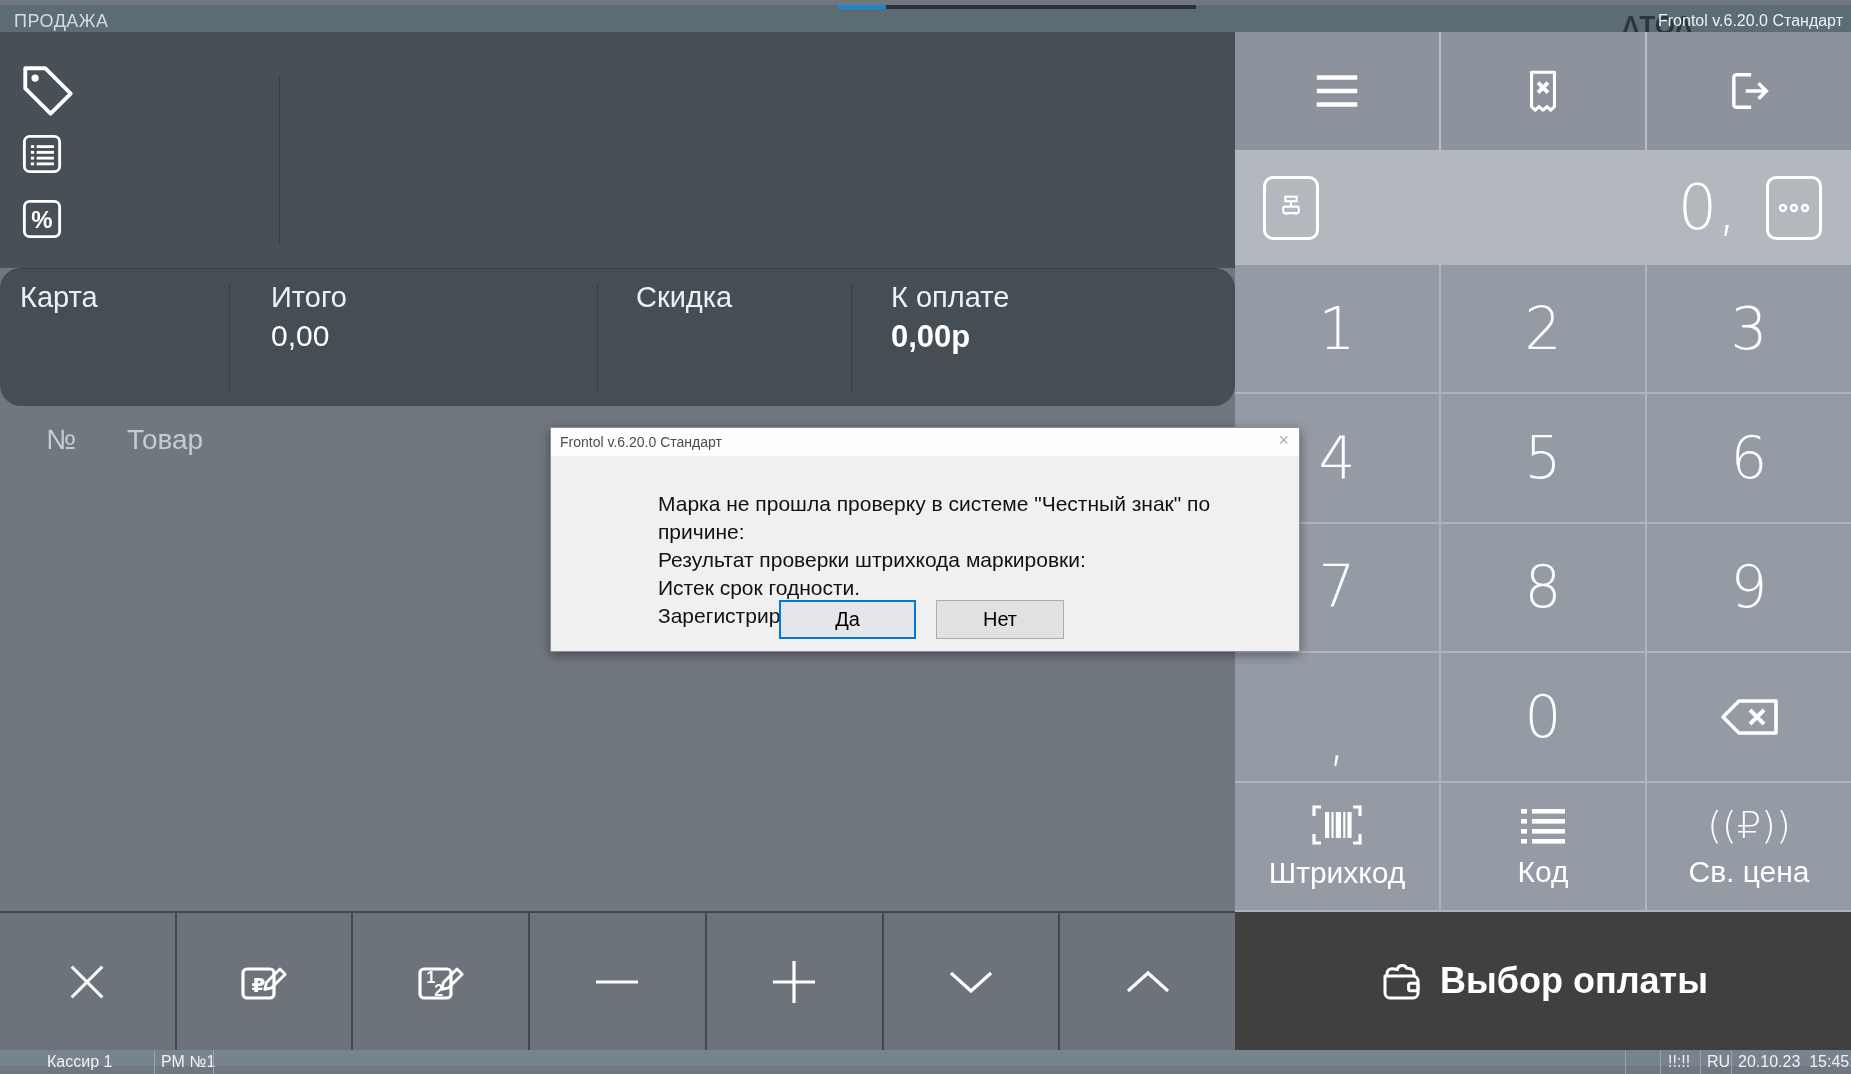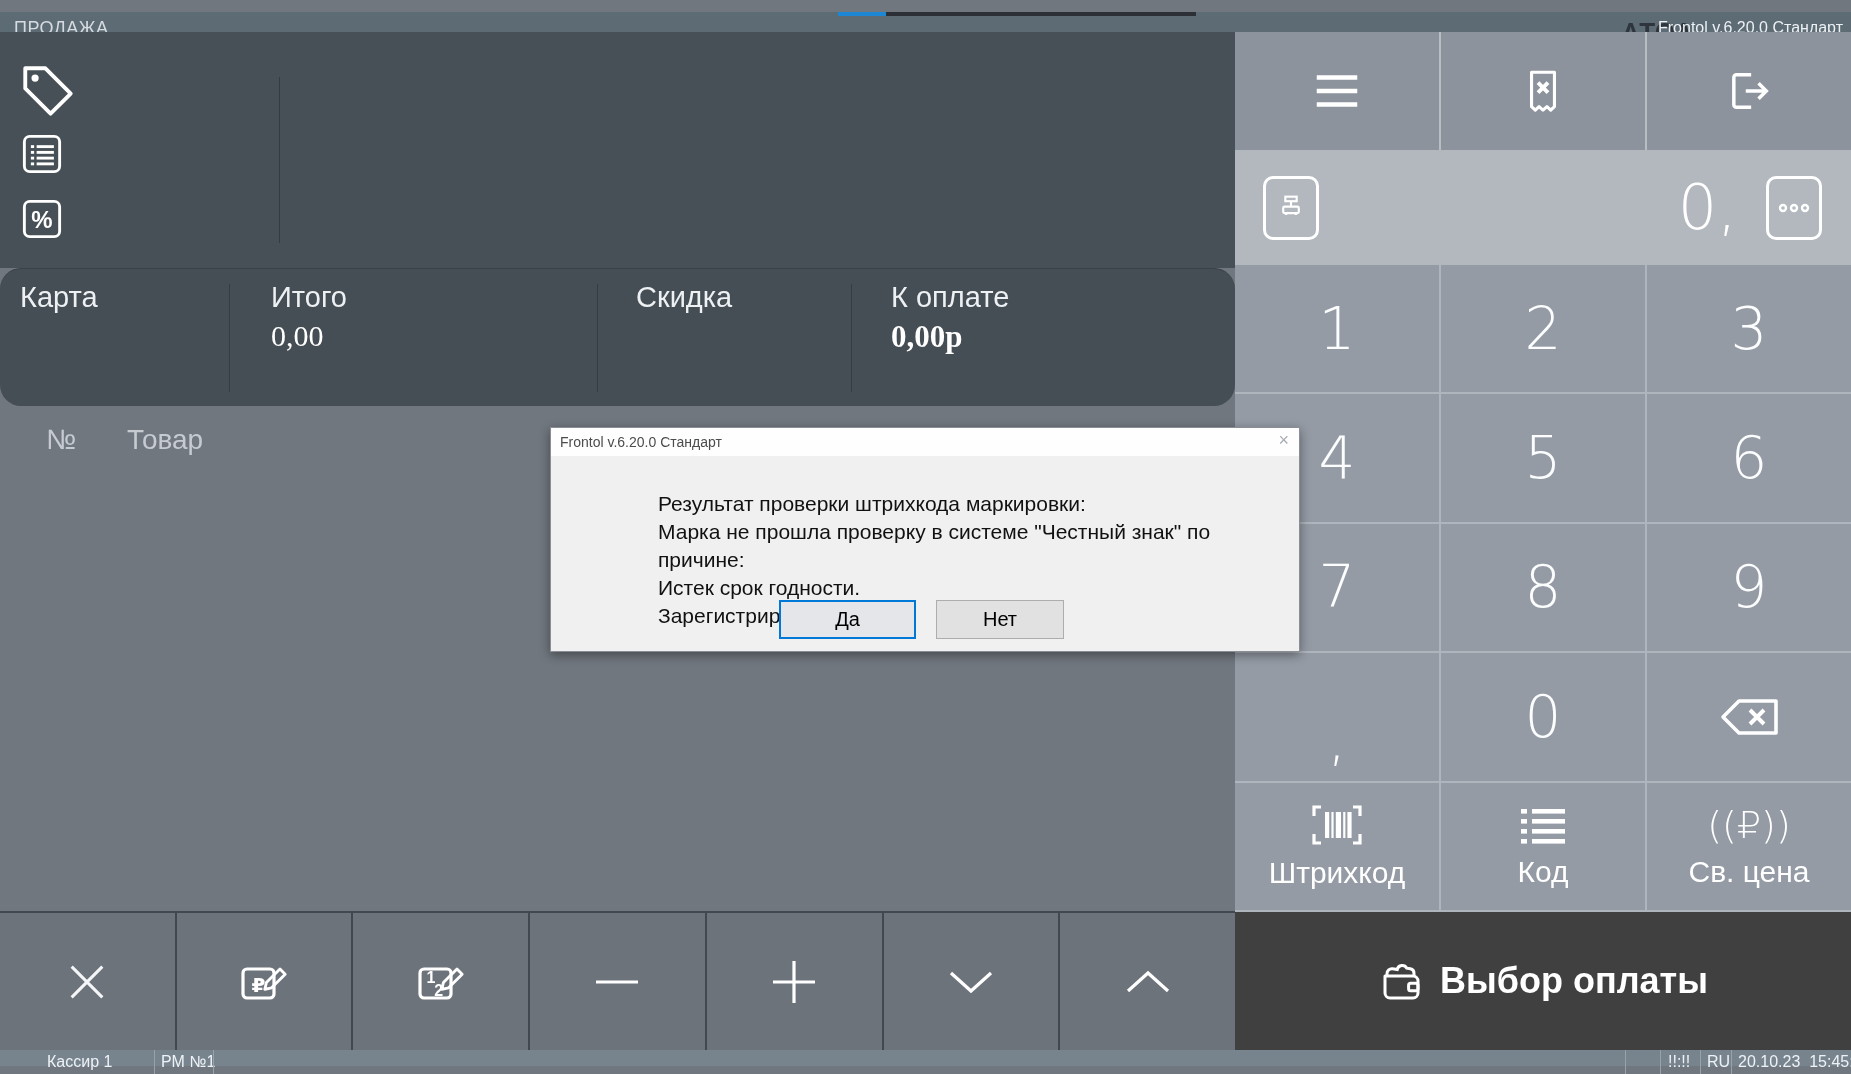--- a/index.html
+++ b/index.html
@@ -1,37 +1,37 @@
 <!DOCTYPE html>
 <html><head>
 <meta charset="utf-8">
 <style>
   html,body{margin:0;padding:0;background:#30343a;}
   .app{position:relative;width:1851px;height:1074px;overflow:hidden;
        font-family:"Liberation Sans",sans-serif;color:#fff;background:#71777f;}
   svg{display:block;}
 
   
-  .titlebar{position:absolute;left:0;top:12px;width:1851px;height:28px;background:#5d6b75;text-align:right;}
+  .titlebar{position:absolute;left:0;top:5px;width:1851px;height:28px;background:#5d6b75;text-align:right;}
   .mode-label{position:absolute;left:14px;top:6px;font-size:18px;letter-spacing:.5px;color:#d6dbdf;}
   .sliver-blue{position:absolute;left:838px;top:0;width:48px;height:4px;}
   .sliver-dark{position:absolute;left:886px;top:0;width:310px;height:4px;background:#2c3036;}
   .brand-logo{position:absolute;left:1622px;top:5px;font-size:26px;font-weight:800;color:#2e353c;letter-spacing:0;}
   .app-title{position:absolute;right:8px;top:7px;font-size:16px;color:#edf1f4;}
 
   
   .receipt-panel{position:absolute;left:0;top:32px;width:1235px;height:236px;background:#475056;}
   .rp-icon{position:absolute;left:17px;cursor:default;}
   .rp-divider{position:absolute;left:279px;top:45px;width:1px;height:166px;background:#343b41;}
 
   
   .info-row{position:absolute;left:0;top:268px;width:1235px;height:138px;background:#454e54;border-top:1px solid #394147;box-sizing:border-box;border-radius:21px;}
   .info-cell{position:absolute;top:0;height:100%;}
   .info-label{position:absolute;top:12px;left:0;font-size:29px;font-weight:300;color:#eef1f4;white-space:nowrap;}
-  .info-value{position:absolute;top:50px;left:0;font-size:30px;color:#fff;white-space:nowrap;font-family:Liberation Serif, serif;}
+  .info-value{position:absolute;top:50px;left:0;font-size:30px;color:#fff;white-space:nowrap;}
   .info-value.bold{font-weight:700;font-size:31px;}
   .info-div{position:absolute;top:15px;width:1px;height:108px;background:#353c42;}
 
   
   .table-area{position:absolute;left:0;top:406px;width:1235px;height:505px;background:#71777f;}
   .th{position:absolute;top:18px;font-size:28px;font-weight:300;color:#c6cbd1;}
 
   
   .fn-row{position:absolute;left:0;top:911px;width:1235px;height:139px;background:#42484e;
           display:grid;grid-template-columns:repeat(7,1fr);gap:2px;border-top:2px solid #42484e;box-sizing:border-box;}
@@ -325,22 +325,22 @@
     <span class="sb-div" style="left:1731px"></span>
     <span class="sb-text" style="left:1738px">20.10.23  15:45:58</span>
   </div>
 
   <div class="dialog">
     <div class="dlg-titlebar">
       <span class="dlg-title">Frontol v.6.20.0 Стандарт</span>
       <span class="dlg-close">×</span>
     </div>
     <div class="dlg-msg">
+      <div>Марка не прошла проверку в системе "Честный знак" по причине:</div>
       <div>Результат проверки штрихкода маркировки:</div>
-      <div>Марка не прошла проверку в системе "Честный знак" по причине:</div>
       <div>Истек срок годности.</div>
       <div>Зарегистрировать товар?</div>
     </div>
     <div class="dlg-btn yes">Да</div>
     <div class="dlg-btn no">Нет</div>
   </div>
 
 </div>
 
 </body></html>

